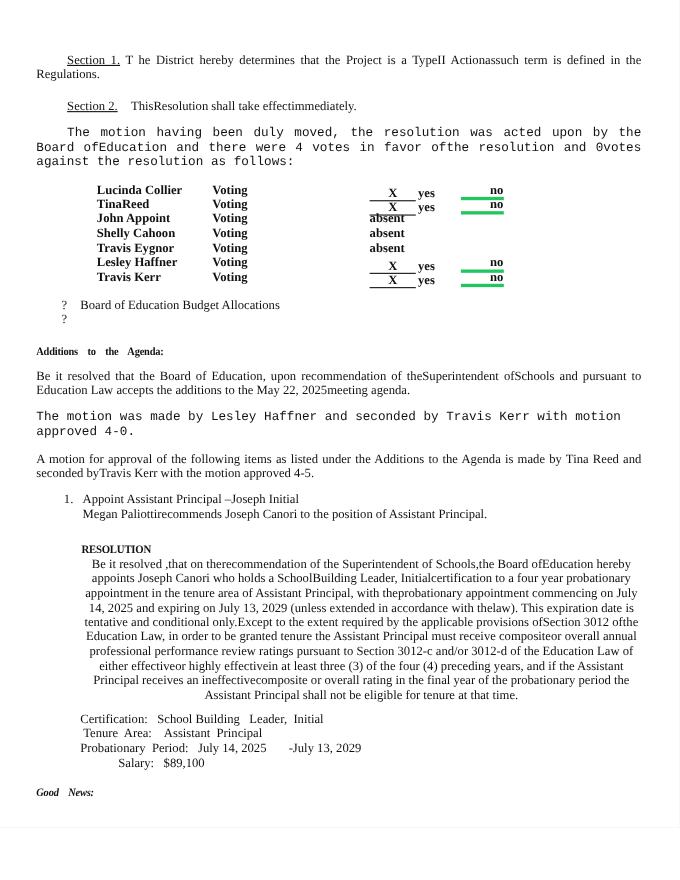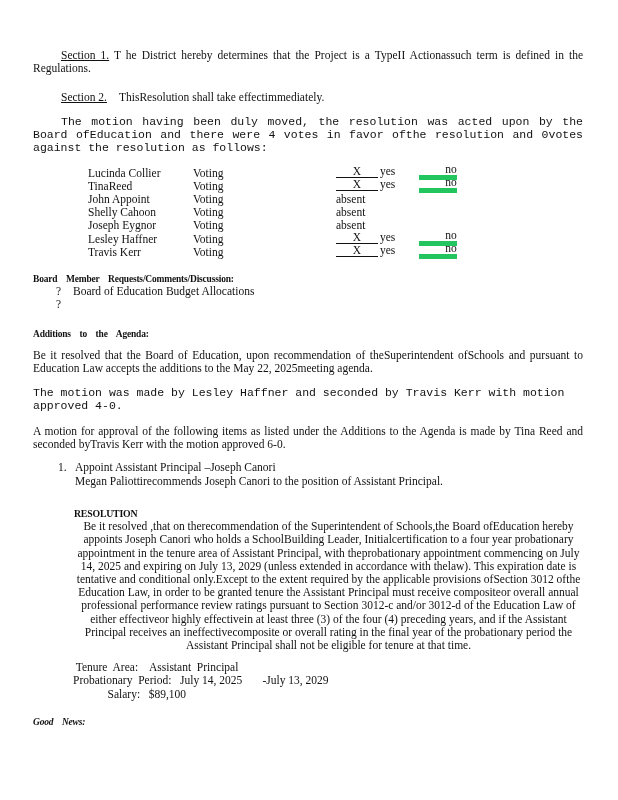--- a/index.html
+++ b/index.html
@@ -17,27 +17,27 @@
   p{margin:0;}
   .indent{text-indent:28px;}
   .justify{text-align:justify;}
   .u{text-decoration:underline;}
   .sec2-label{margin-right:12px;}
   .mb15{margin-bottom:15px;} .mb11{margin-bottom:11px;} .mb12{margin-bottom:12px;font-family:Liberation Mono, monospace;} .mb9{margin-bottom:9px;} .mb10{margin-bottom:10px;}
   .mb19{margin-bottom:19px;}
 
   
   .vote-table{margin:0 0 13px 55px;}
-  .vote-row{display:flex;height:13.2px;align-items:flex-end;}
+  .vote-row{display:flex;height:13.2px;align-items:flex-start;font-weight:bold;}
   .col-name{width:105px;}
   .col-role{width:143px;}
   .x-blank{display:inline-block;width:42px;text-align:center;border-bottom:1px solid #111;line-height:12px;}
   .yes-label{margin-left:2px;margin-top:32px;}
   .vote-gap{display:inline-block;width:24px;}
-  .no-wrap{display:inline-flex;border-bottom:5px solid #22c55e;line-height:12px;}
+  .no-wrap{display:inline-flex;border-bottom:3px solid #22c55e;line-height:12px;}
   .no-pad{display:inline-block;width:26px;}
 
   
   .subhead{
     font-weight:700;font-size:10.3px;word-spacing:7px;letter-spacing:-0.2px;
     display:inline-block;transform:scaleX(0.92);transform-origin:left center;
   }
   .subhead-block{line-height:13px;}
 
   .q-item{display:flex;margin-left:23px;line-height:13.2px;}
@@ -92,21 +92,21 @@
       <span>absent</span>
     </div>
 
     <div class="vote-row">
       <span class="col-name">Shelly Cahoon</span>
       <span class="col-role">Voting</span>
       <span>absent</span>
     </div>
 
     <div class="vote-row">
-      <span class="col-name">Joseph Eygnor</span>
+      <span class="col-name">Travis Eygnor</span>
       <span class="col-role">Voting</span>
       <span>absent</span>
     </div>
 
     <div class="vote-row">
       <span class="col-name">Lesley Haffner</span>
       <span class="col-role">Voting</span>
       <span><span class="x-blank">X</span><span class="yes-label">yes</span><span class="vote-gap"></span><span class="no-wrap">
             <span class="no-pad"></span>
             <span>no</span>
@@ -117,52 +117,52 @@
       <span class="col-name">Travis Kerr</span>
       <span class="col-role">Voting</span>
       <span><span class="x-blank">X</span><span class="yes-label">yes</span><span class="vote-gap"></span><span class="no-wrap">
             <span class="no-pad"></span>
             <span>no</span>
           </span></span>
     </div>
 
   </div>
 
-  <div class="subhead-block"><span class="subhead">Board Member Requests/Comments/Discussion:</span></div>
 
   <div class="q-item">
     <span class="q-mark">?</span>
     <span>Board of Education Budget  Allocations</span>
   </div>
   <div class="q-item mb15">
     <span class="q-mark">?</span>
   </div>
 
   <div class="subhead-block mb9"><span class="subhead">Additions to the Agenda:</span></div>
 
   <p class="justify mb11">Be it resolved  that the Board of Education, upon  recommendation  of theSuperintendent   ofSchools and  pursuant  to Education  Law accepts the additions  to the May 22, 2025meeting  agenda.</p>
 
   <p class="mb12">The motion was  made by Lesley Haffner and seconded  by Travis Kerr with  motion approved  4-0.</p>
 
-  <p class="justify mb10">A motion for approval of the following items as listed  under  the Additions  to the Agenda  is made  by Tina Reed and seconded  byTravis  Kerr with the motion approved  6-0.</p>
+  <p class="justify mb10">A motion for approval of the following items as listed  under  the Additions  to the Agenda  is made  by Tina Reed and seconded  byTravis  Kerr with the motion approved  4-5.</p>
 
   <div class="agenda-item mb19">
     <span class="agenda-num">1.</span>
     <span>
-      <span>Appoint Assistant  Principal  –Joseph  Canori</span><br>
+      <span>Appoint Assistant  Principal  –Joseph  Initial</span><br>
       <span>Megan Paliottirecommends   Joseph Canori to the position of Assistant  Principal.</span>
     </span>
   </div>
 
   <div class="resolution">
     <div><span class="res-head">RESOLUTION</span></div>
     <div class="res-body mb9">Be it resolved ,that  on therecommendation  of the Superintendent   of Schools,the  Board  ofEducation hereby  appoints  Joseph Canori who  holds  a SchoolBuilding  Leader,  Initialcertification to a four  year probationary  appointment in the tenure  area of Assistant  Principal, with  theprobationary   appointment commencing  on July 14, 2025  and expiring  on July 13, 2029  (unless  extended  in accordance  with thelaw).  This expiration  date is tentative and conditional  only.Except to  the extent required   by the applicable  provisions  ofSection 3012  ofthe Education  Law, in order  to be granted  tenure  the Assistant Principal must  receive compositeor  overall annual  professional  performance  review  ratings  pursuant  to Section  3012-c and/or   3012-d  of the Education  Law  of either  effectiveor highly  effectivein at least  three (3)  of the four  (4) preceding  years, and if the Assistant  Principal receives  an ineffectivecomposite or overall  rating in the final year of the probationary  period  the Assistant  Principal shall  not be eligible  for tenure  at that time.</div>
   </div>
 
   <div class="cert-block">
+    <div class="pre">Certification:   School Building   Leader,  Initial</div>
     <div class="pre"> Tenure  Area:    Assistant  Principal</div>
     <div class="pre">Probationary  Period:   July 14, 2025       -July 13, 2029</div>
     <div class="pre">            Salary:   $89,100</div>
   </div>
 
   <div class="subhead-block" style="margin-top:14px;font-style:italic;"><span class="subhead">Good News:</span></div>
 
   <div class="page-number">123</div>
 
 </div>

